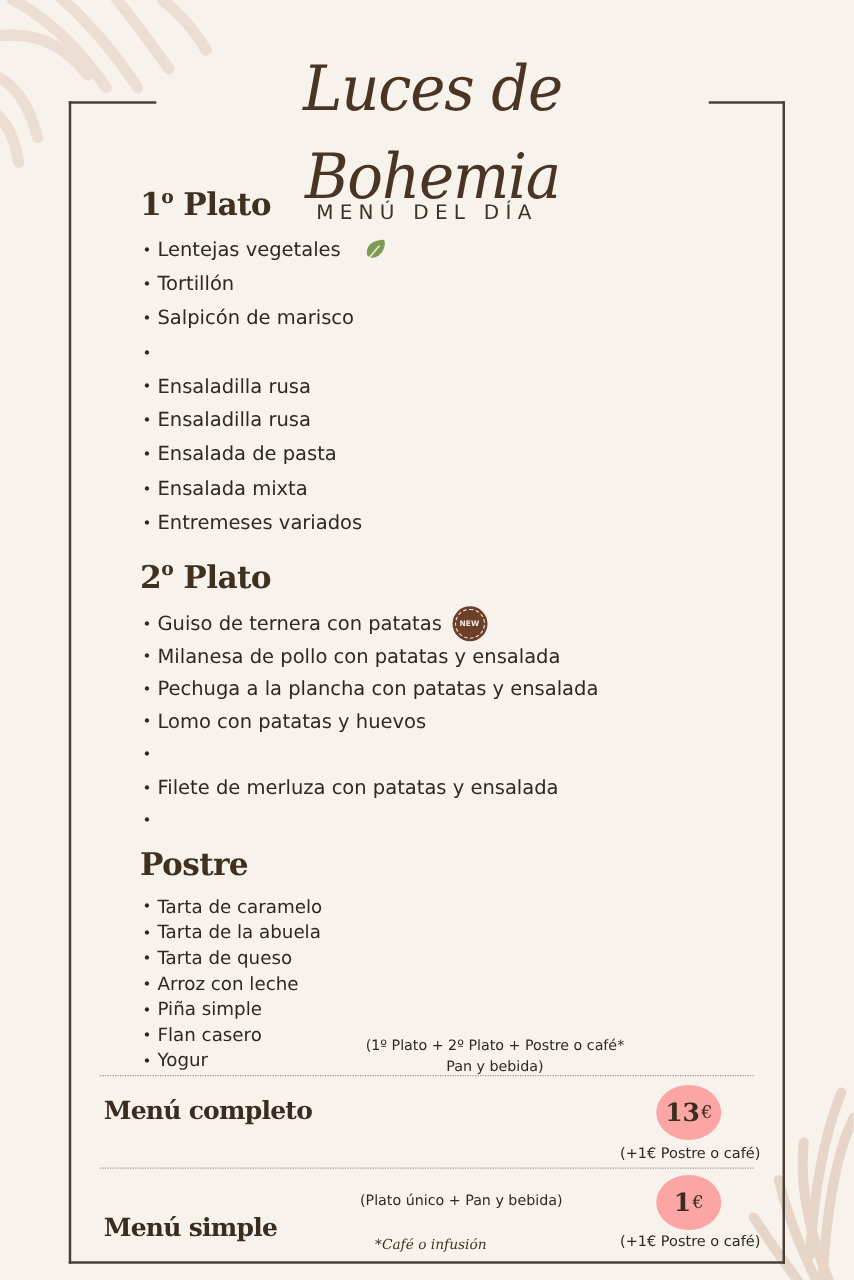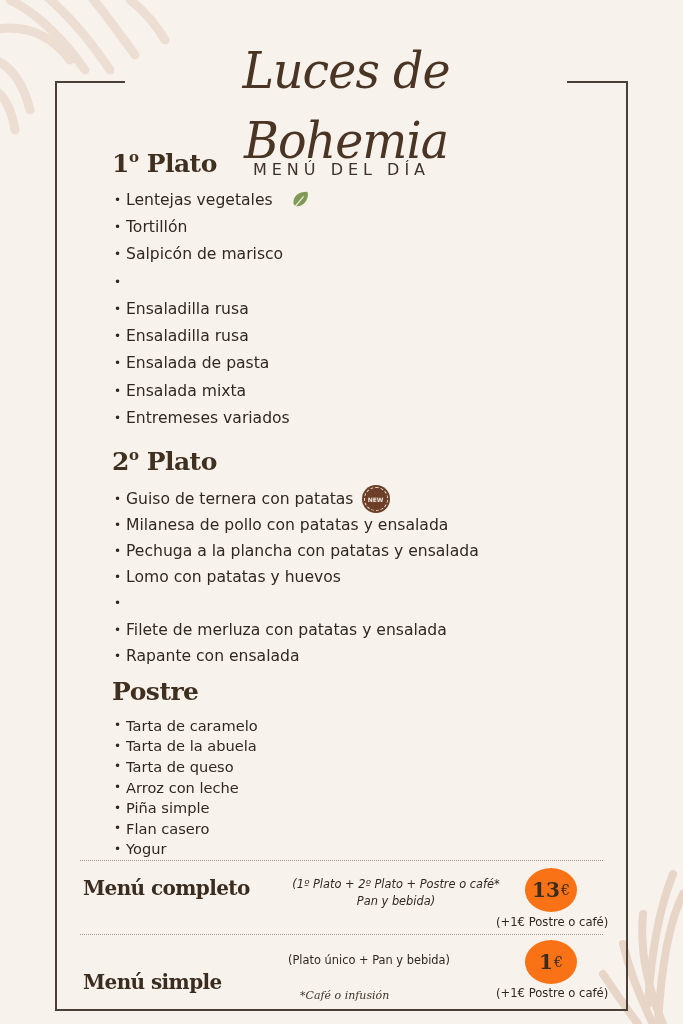--- a/index.html
+++ b/index.html
@@ -93,21 +93,21 @@
       position: absolute; left: 83px;
       font-family: "DejaVu Serif", serif; font-weight: bold;
       font-size: 20px; color: #3a2c1f; letter-spacing: -0.6px;
     }
     .menu-desc {
       position: absolute; text-align: center;
       font-size: 11.4px; color: #2f2822; line-height: 17px;
     }
     .price {
       position: absolute; width: 52px; height: 44px; border-radius: 50%;
-      background: #f97316;
+      background: #fca5a5;
       display: flex; align-items: center; justify-content: center;
       font-family: "DejaVu Serif", serif; font-weight: bold;
       font-size: 20px; color: #3a2c1f;
     }
     .price .cur { font-size: 14px; font-weight: normal; margin-left: 1px; }
     .extra {
       position: absolute; font-size: 11.6px; color: #2f2822; white-space: nowrap;
     }
     .footnote {
       position: absolute; left: 300px; top: 989px;
@@ -214,21 +214,20 @@
     </li>
   <li>
       <span class="bullet">•</span>
     </li>
   <li>
       <span class="bullet">•</span>
       <span>Filete de merluza con patatas y ensalada</span>
     </li>
   <li>
       <span class="bullet">•</span>
-      <span>Rapante con ensalada</span>
     </li>
 </ul>
 
 <div class="section-title" style="top:677px;">Postre</div>
 <ul class="list dessert" style="top:715px;">
   <li>
       <span class="bullet">•</span>
       <span>Tarta de caramelo</span>
     </li>
   <li>
@@ -253,21 +252,21 @@
     </li>
   <li>
       <span class="bullet">•</span>
       <span>Yogur</span>
     </li>
 </ul>
 
 <div class="divider" style="top:860px;"></div>
 
 <div class="menu-name" style="top:876px;">Menú completo</div>
-<div class="menu-desc" style="left:282px; top:876px; width:228px;font-style:italic;">
+<div class="menu-desc" style="left:282px; top:828px; width:228px;">
   <div>(1º Plato + 2º Plato + Postre o café*</div>
   <div>Pan y bebida)</div>
 </div>
 <div class="price" style="left:525px; top:868px;">
   <span>13</span>
     <span class="cur">€</span>
 </div>
 <div class="extra" style="left:496px; top:915px;">(+1€ Postre o café)</div>
 
 <div class="divider" style="top:934px;"></div>

